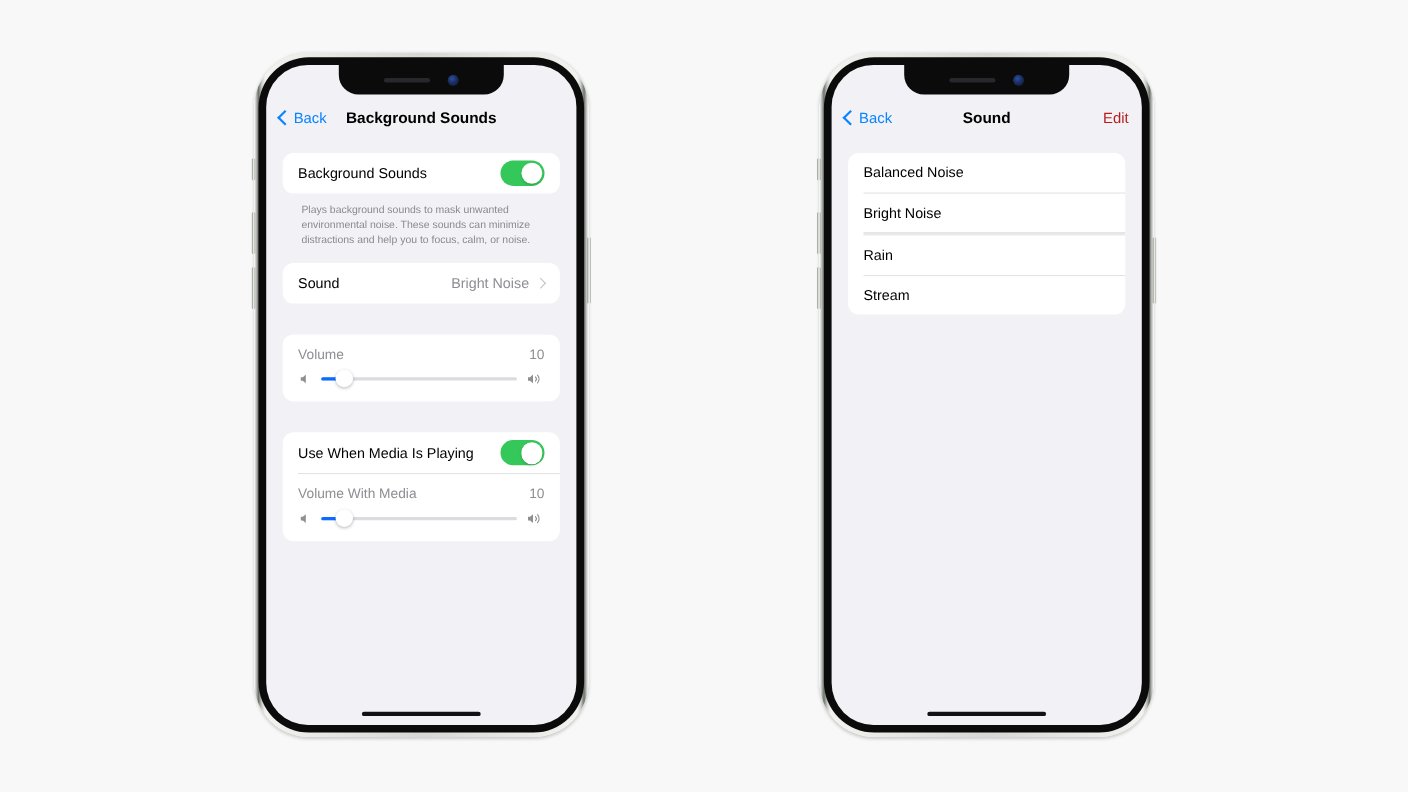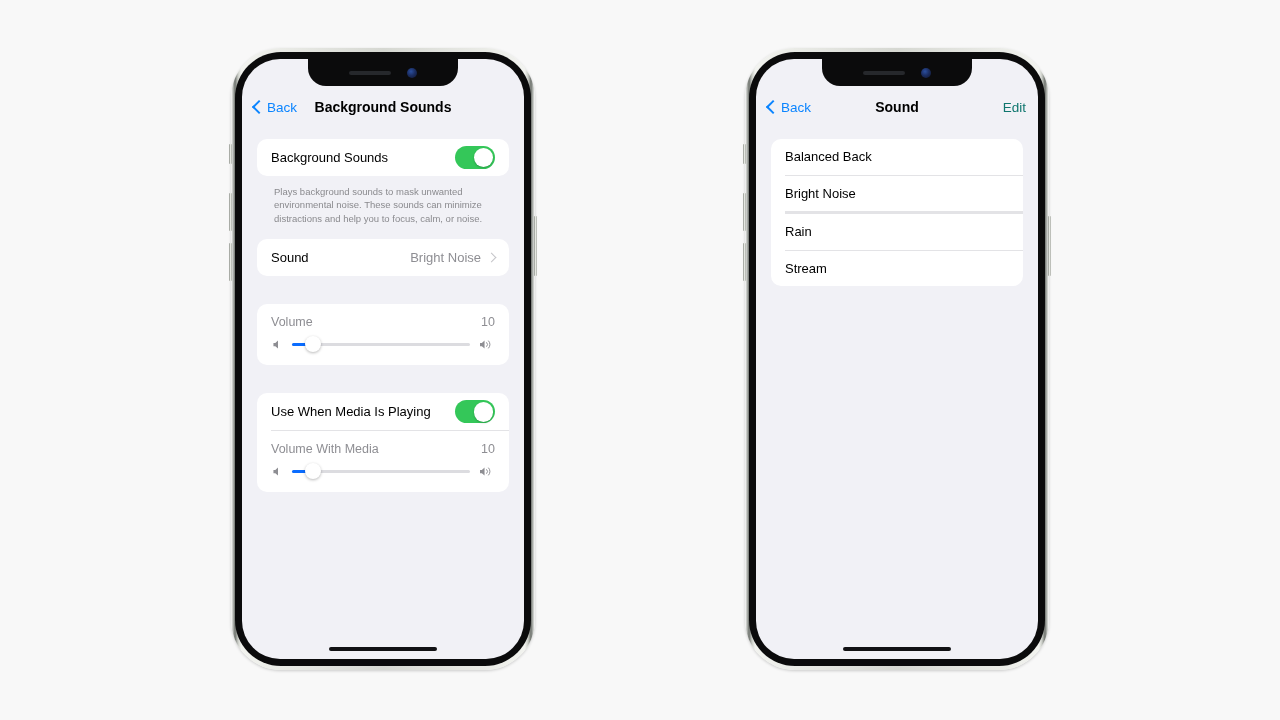--- a/index.html
+++ b/index.html
@@ -200,21 +200,21 @@
     position: absolute;
     left: 0; right: 0;
     text-align: center;
     font-size: 14px;
     font-weight: bold;
     color: #000;
     pointer-events: none;
   }
   .nav-edit {
     margin-left: auto;
-    color: #0f766e;
+    color: #b91c1c;
     font-size: 13.5px;
     cursor: pointer;
     z-index: 2;
     padding-left: 25px;
   }
 
   
   .content {
     padding: 0 15px;
     box-sizing: border-box;
@@ -561,21 +561,21 @@
           <span class="chev-left"></span>
           <span>Back</span>
         </div>
         <div class="nav-title">Sound</div>
         <div class="nav-edit">Edit</div>
       </div>
 
       <div class="content">
         <div class="gap-sm"></div>
         <div class="list-card">
-          <div class="list-row">Balanced Back</div>
+          <div class="list-row">Balanced Noise</div>
           <div class="sep"></div>
           <div class="list-row">Bright Noise</div>
           <div class="sep"></div>
           <div class="sep"></div>
           <div class="sep"></div>
           <div class="list-row">Rain</div>
           <div class="sep"></div>
           <div class="list-row">Stream</div>
         </div>
       </div>

